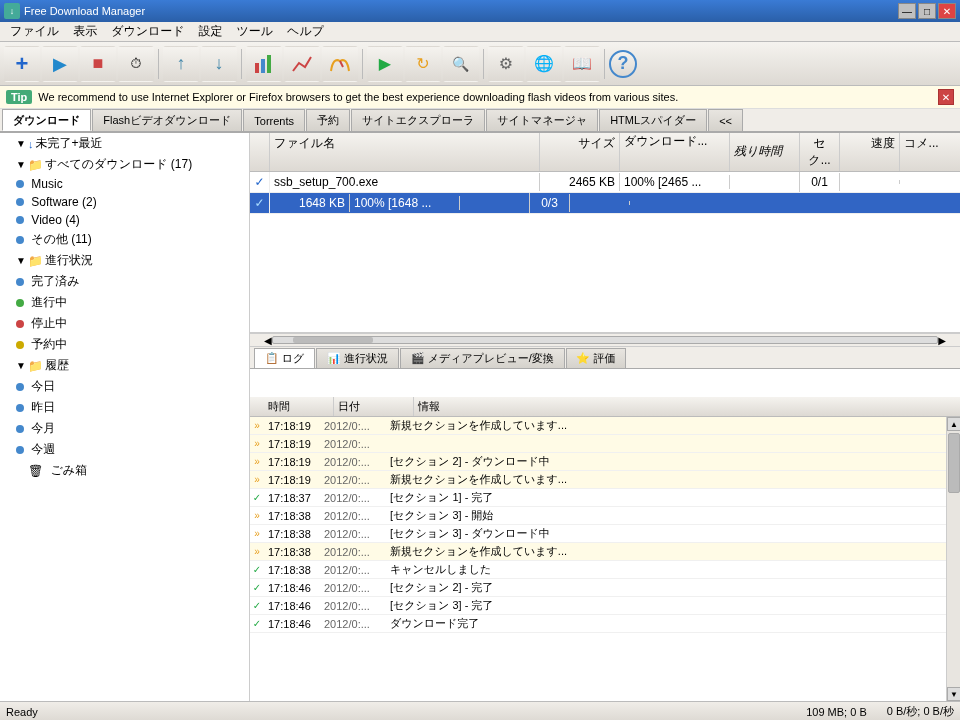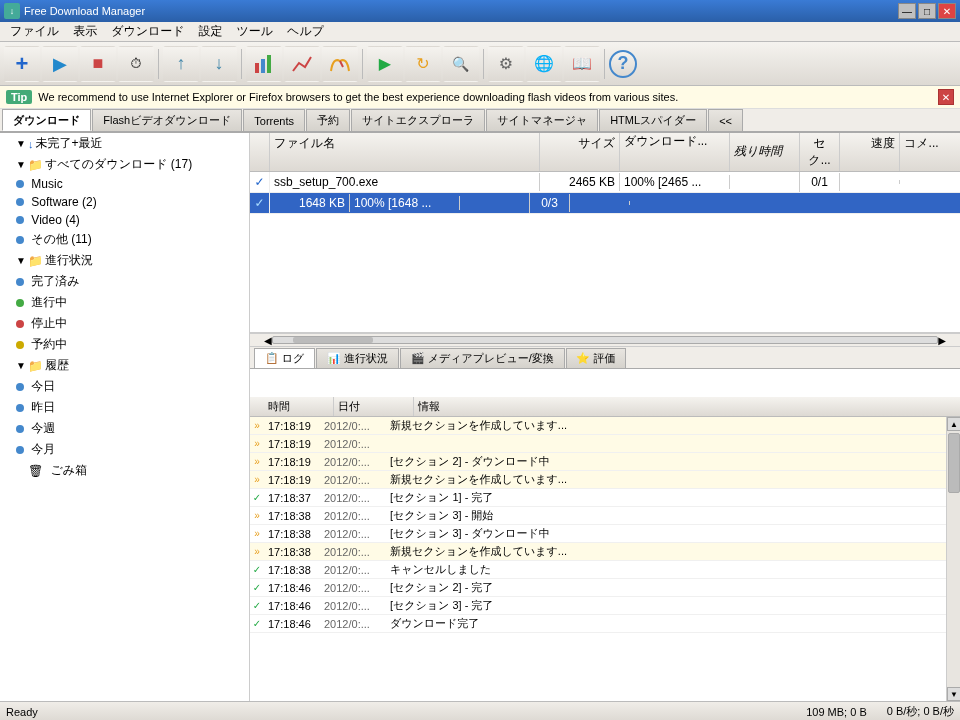--- a/index.html
+++ b/index.html
@@ -440,26 +440,26 @@
       <span>今日</span>
     </div>
     <div class="tree-item tree-indent-2">
       <span style="width:10px"></span>
       <span class="bullet-blue"></span>&nbsp;
       <span>昨日</span>
     </div>
     <div class="tree-item tree-indent-2">
       <span style="width:10px"></span>
       <span class="bullet-blue"></span>&nbsp;
+      <span>今月</span>
+    </div>
+    <div class="tree-item tree-indent-2">
+      <span style="width:10px"></span>
+      <span class="bullet-blue"></span>&nbsp;
       <span>今週</span>
-    </div>
-    <div class="tree-item tree-indent-2">
-      <span style="width:10px"></span>
-      <span class="bullet-blue"></span>&nbsp;
-      <span>今月</span>
     </div>
 
     <div class="tree-item tree-indent-1">
       <span style="width:10px"></span>
       <span>🗑</span>&nbsp;
       <span>ごみ箱</span>
     </div>
   </div>
 
   <div class="content-area">

